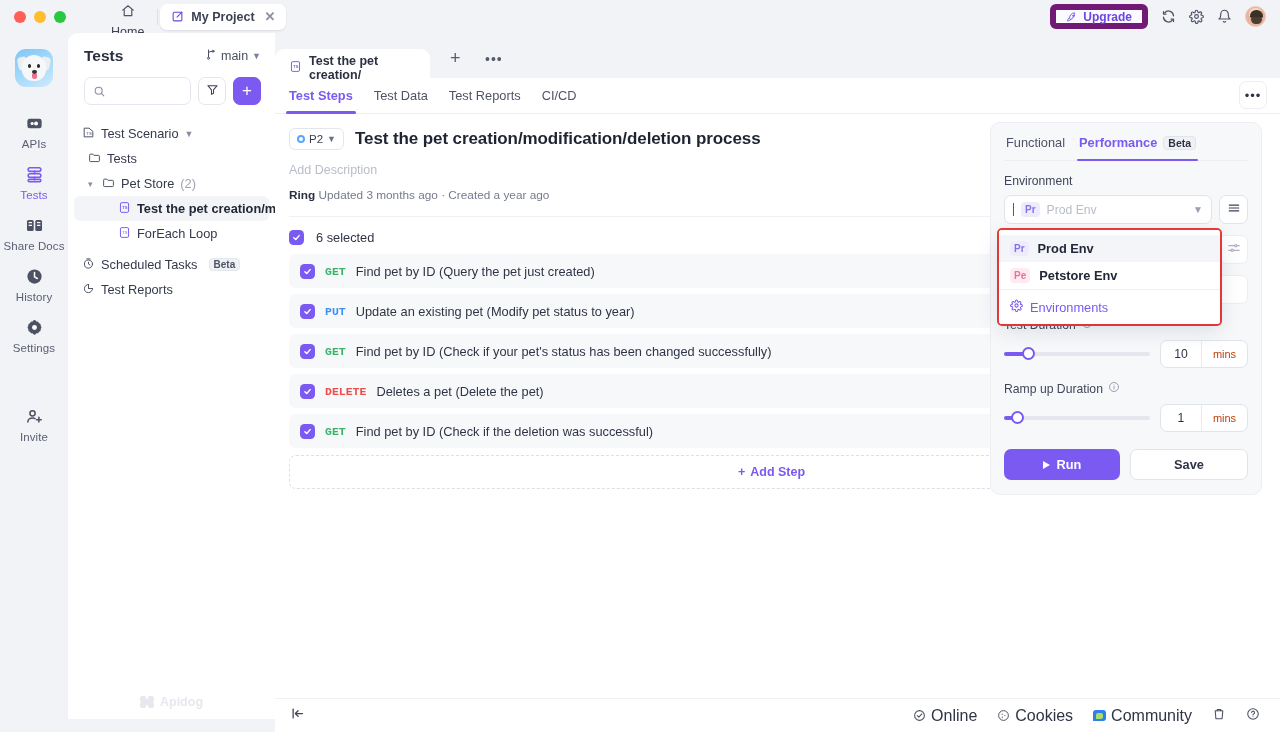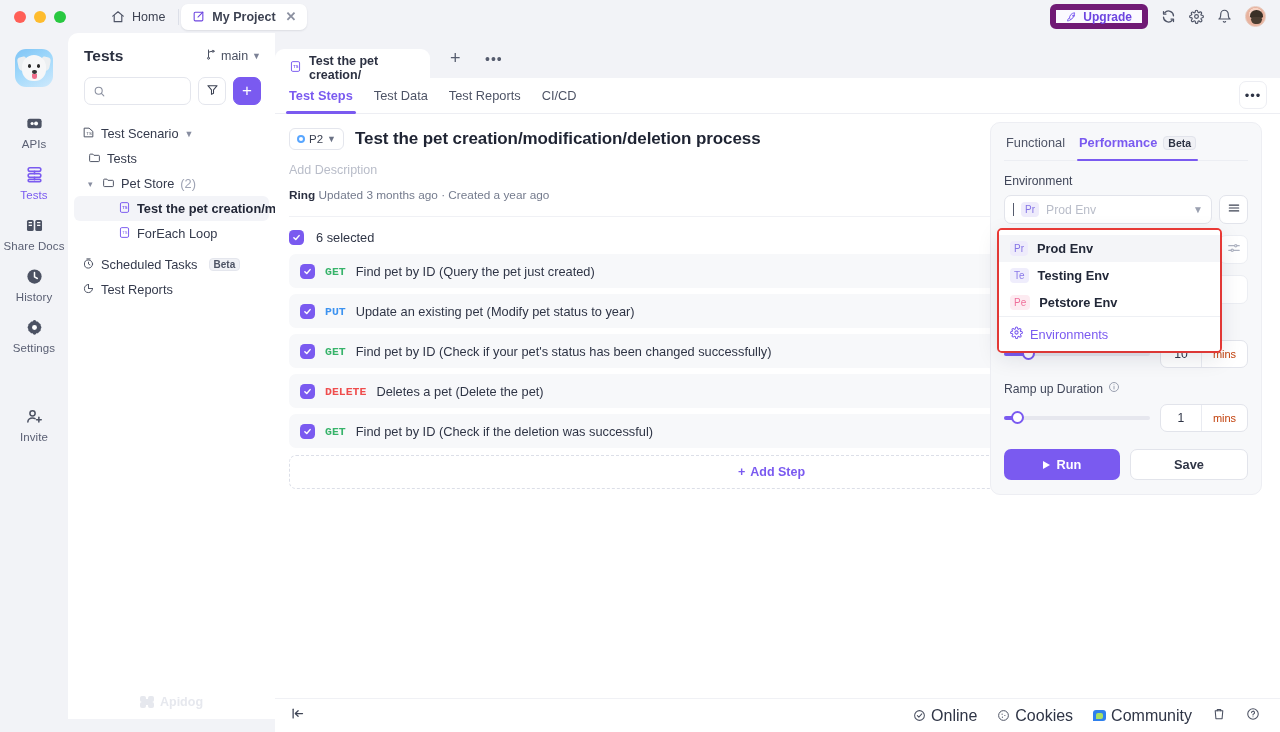--- a/index.html
+++ b/index.html
@@ -18,21 +18,21 @@
     display: flex; align-items: center; background: #f2f3f7;
   }
   .traffic { display: flex; gap: 8px; margin-left: 14px; }
   .dot { width: 12px; height: 12px; border-radius: 50%; }
   .dot.r { background: #ff5f57; } .dot.y { background: #febc2e; } .dot.g { background: #28c840; }
 
   .tb-tab {
     display: flex; align-items: center; gap: 7px; height: 26px;
     padding: 0 11px; border-radius: 7px; font-size: 12.5px; color: #3d4252;
   }
-  .tb-tab.home { margin-left: 34px; }
+  .tb-tab.home { margin-left: 34px; flex-direction: column; }
   .tb-tab.active { background: #ffffff; box-shadow: 0 1px 2px rgba(20,25,50,.10); font-weight: 600; }
   .tb-sep { width: 1px; height: 16px; background: #dcdfe8; margin: 0 2px; }
   .tb-x { font-size: 13px; color: #8b90a0; margin-left: 3px; }
 
   .tb-right { margin-left: auto; display: flex; align-items: center; gap: 13px; padding-right: 14px; }
   .upgrade {
     display: flex; align-items: center; gap: 5px; height: 25px; padding: 0 10px;
     border: 6px solid #701a75; border-radius: 6px; background: #fbfaff;
     color: #6d45e0; font-size: 12px; font-weight: 600;
   }
@@ -177,21 +177,21 @@
   .rtab.active:after { content:""; position:absolute; left:-2px; right:-2px; bottom:-1px; height:2.5px; background:#7a5af0; border-radius:2px; }
   .beta-chip { font-size: 10.5px; font-weight: 700; color: #2d3344; background: #f0f1f5; border: 1px solid #e2e4eb; border-radius: 4px; padding: 0 4px; }
 
   .flabel { font-size: 12.2px; color: #41475a; margin-top: 13px; display: flex; align-items: center; gap: 5px; }
   .envrow { display: flex; gap: 7px; margin-top: 7px; align-items: center; }
   .envfield {
     flex: 1; height: 29px; background: #fff; border: 1px solid #e2e4eb; border-radius: 7px;
     display: flex; align-items: center; padding: 0 8px; gap: 7px; position: relative;
   }
   .caret-bar { width: 1px; height: 13px; background: #555b6d; }
-  .env-tag { font-size: 10px; font-weight: 400; border-radius: 4px; padding: 1px 4px; line-height: 1.35; }
+  .env-tag { font-size: 10px; font-weight: 700; border-radius: 4px; padding: 1px 4px; line-height: 1.35; }
   .tag-pr { color: #8473e6; background: #eeebfb; }
   .tag-te { color: #8b7ae8; background: #efedfc; }
   .tag-pe { color: #ef6f9a; background: #fdebf1; }
   .env-ph { font-size: 12.2px; color: #b9bdc9; }
   .chev { margin-left: auto; color: #9aa0b0; font-size: 10px; }
   .icon-sq { width: 29px; height: 29px; background: #fff; border: 1px solid #e2e4eb; border-radius: 7px; display:flex; align-items:center; justify-content:center; color:#3b4152; }
 
   .ghost-row { margin-top: 11px; display:flex; justify-content:flex-end; }
   .ghost-sq { width: 29px; height: 29px; background: #fff; border: 1px solid #eceef3; border-radius: 7px; display:flex; align-items:center; justify-content:center; color:#aeb3c1;}
   .ghost-field { margin-top: 11px; height: 29px; background:#fff; border:1px solid #eceef3; border-radius:7px; }
@@ -760,24 +760,20 @@
       </div>
     </div>
   </div>
 
   <div class="dd-wrap">
     <div class="dd-outline">
       <div class="dd">
         <div class="dd-item hl">
           <span class="env-tag tag-pr">Pr</span>
           <span>Prod Env</span>
-        </div>
-        <div class="dd-item">
-          <span class="env-tag tag-te">Te</span>
-          <span>Testing Env</span>
         </div>
         <div class="dd-item">
           <span class="env-tag tag-pe">Pe</span>
           <span>Petstore Env</span>
         </div>
         <div class="dd-foot">
           <span>
             <svg width="13" height="13" viewBox="0 0 24 24" fill="none" stroke="#7a5af0" stroke-width="1.9" stroke-linecap="round" stroke-linejoin="round">
                 <circle cx="12" cy="12" r="3"></circle>
                 <path d="M19.4 15a1.6 1.6 0 0 0 .3 1.8l.1.1a2 2 0 1 1-2.8 2.8l-.1-.1a1.6 1.6 0 0 0-2.7 1.1V21a2 2 0 1 1-4 0v-.1A1.6 1.6 0 0 0 7.5 19.4l-.1.1a2 2 0 1 1-2.8-2.8l.1-.1A1.6 1.6 0 0 0 3 14V14a2 2 0 1 1 0-4h.1A1.6 1.6 0 0 0 4.6 8.5l-.1-.1a2 2 0 1 1 2.8-2.8l.1.1A1.6 1.6 0 0 0 10 4.6V4a2 2 0 1 1 4 0v.1a1.6 1.6 0 0 0 2.5 1.4l.1-.1a2 2 0 1 1 2.8 2.8l-.1.1A1.6 1.6 0 0 0 19.4 10H21a2 2 0 1 1 0 4h-.1"></path>

